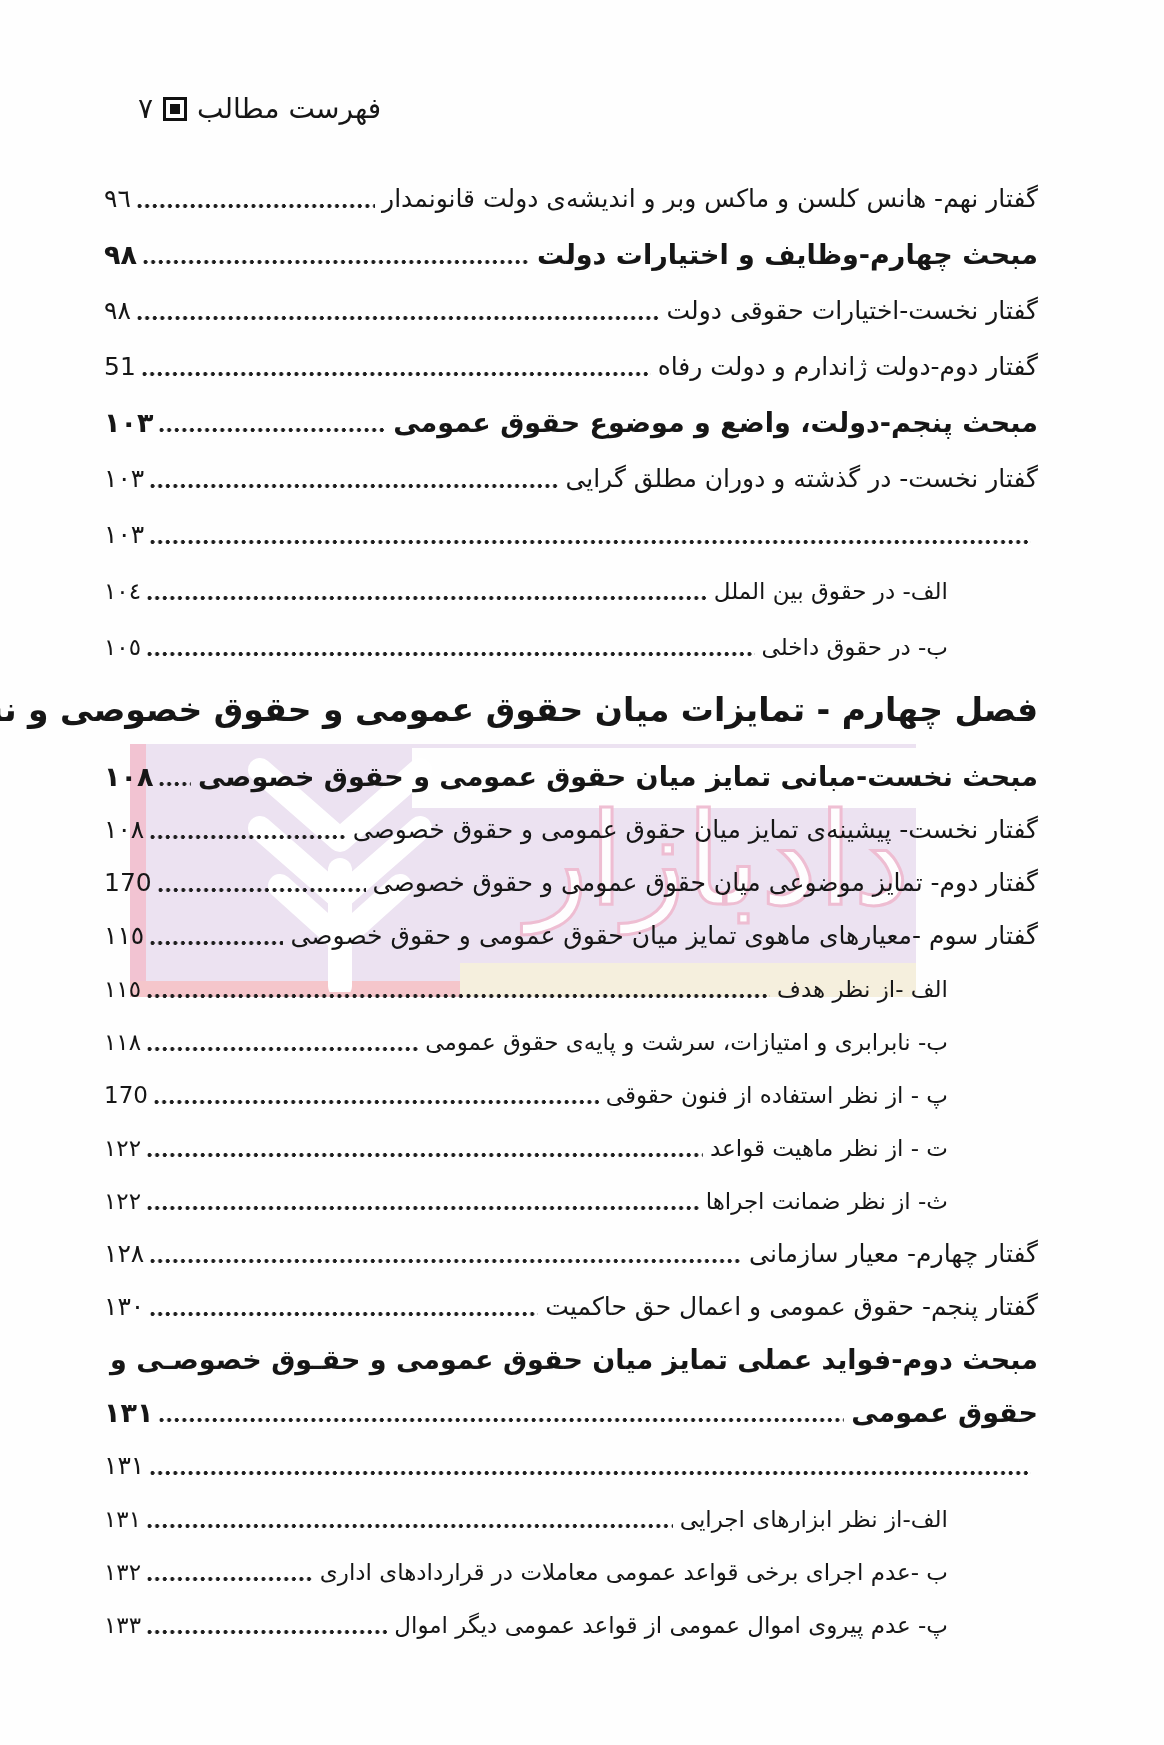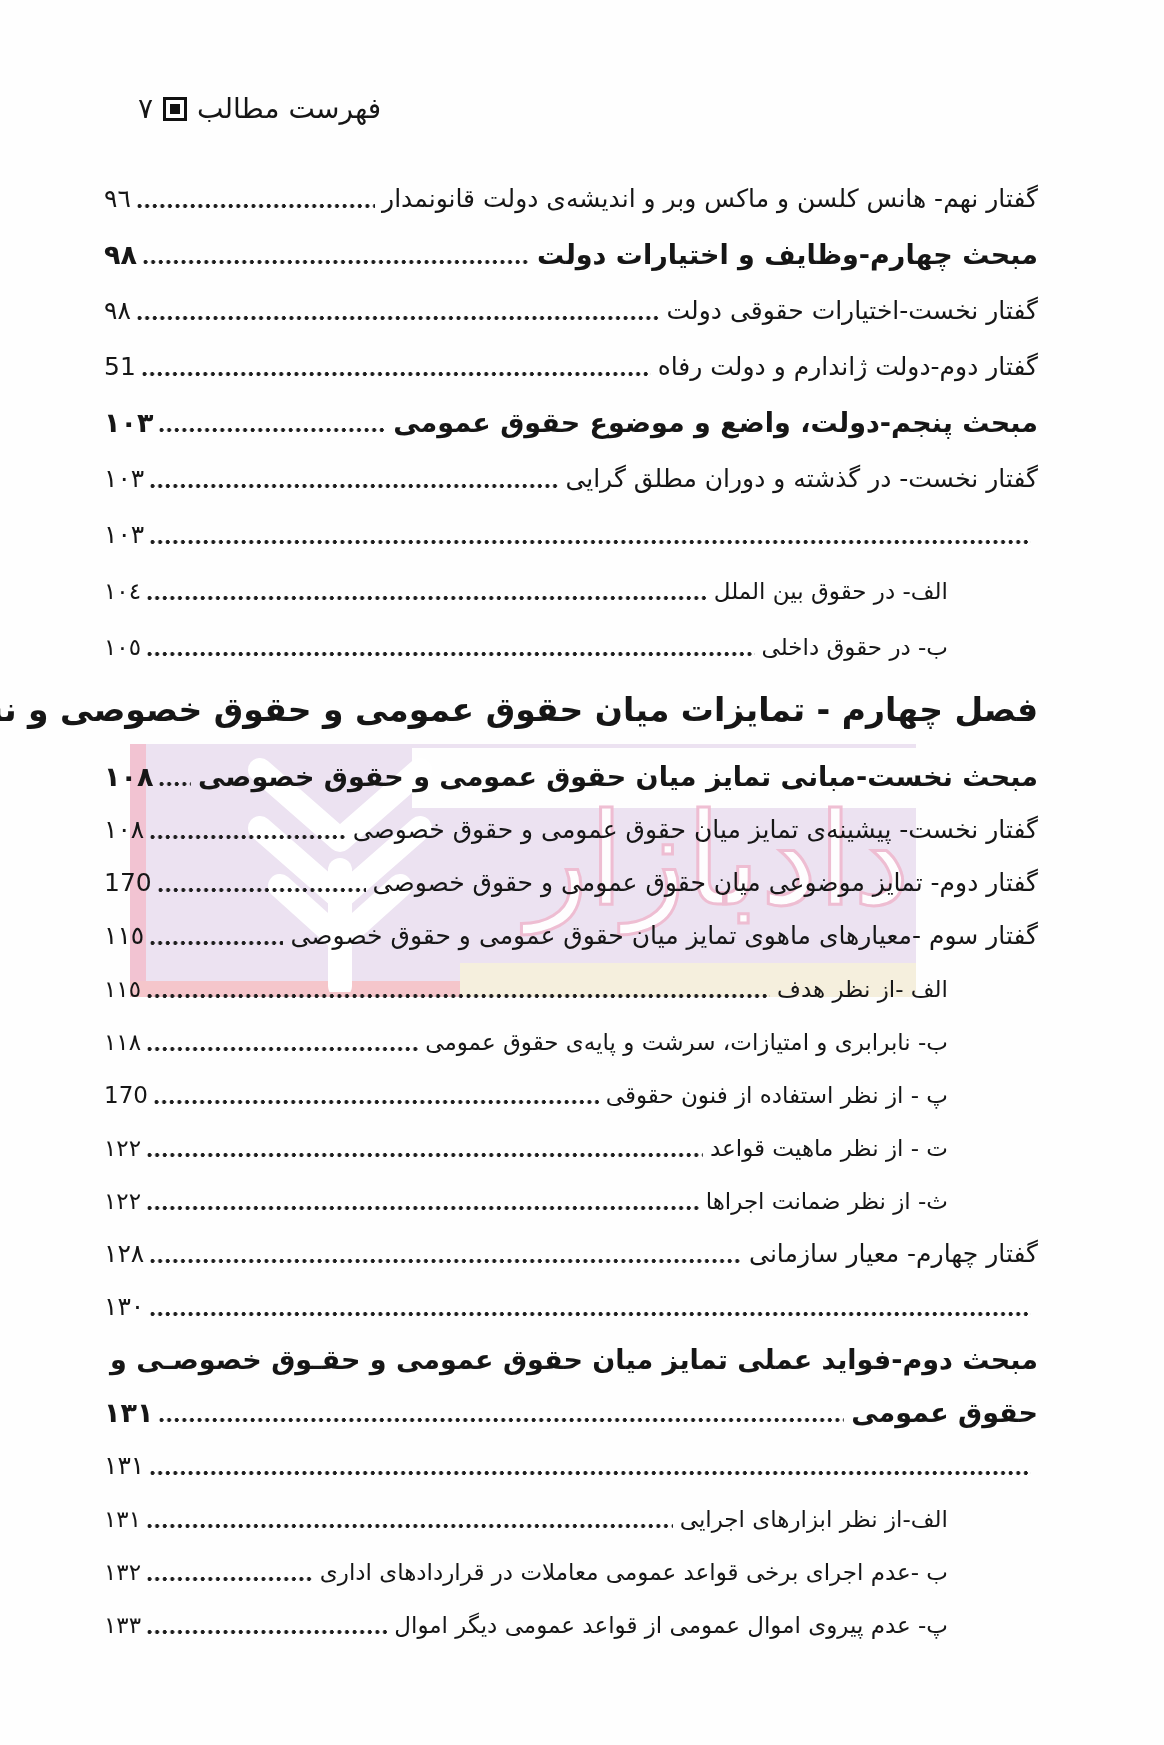--- a/index.html
+++ b/index.html
@@ -189,20 +189,21 @@
         <span class="entry-text">ث- از نظر ضمانت اجراها</span>
         <span class="leader"></span>
         <span class="page-num">١٢٢</span>
       </div>
       <div class="row regular g2">
         <span class="entry-text">گفتار چهارم- معیار سازمانی</span>
         <span class="leader"></span>
         <span class="page-num">١٢٨</span>
       </div>
       <div class="row regular g2">
+        <span class="entry-text">گفتار پنجم- حقوق عمومی و اعمال حق حاکمیت</span>
         <span class="leader"></span>
         <span class="page-num">١٣٠</span>
       </div>
       <div class="row bold g2">
         <span class="entry-text">مبحث دوم-فواید عملی تمایز میان حقوق عمومی و حقـوق خصوصـی و امتیـازات</span>
       </div>
       <div class="row bold g2">
         <span class="entry-text">حقوق عمومی</span>
         <span class="leader"></span>
         <span class="page-num">١٣١</span>

